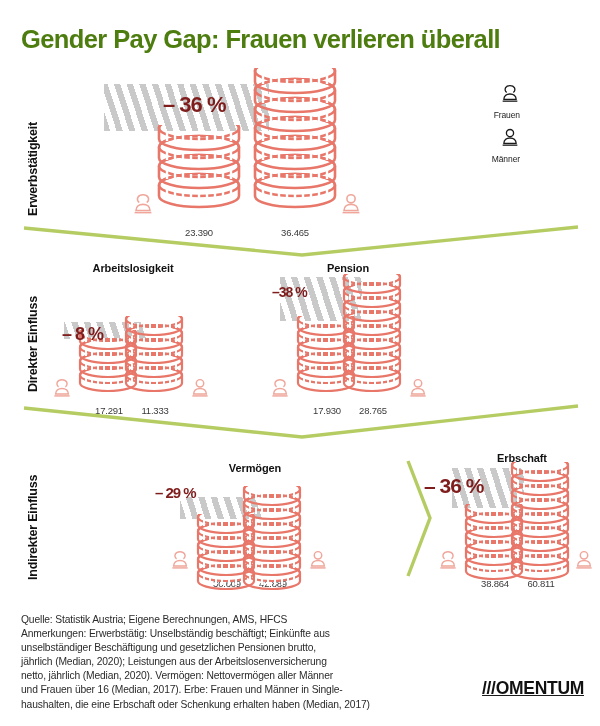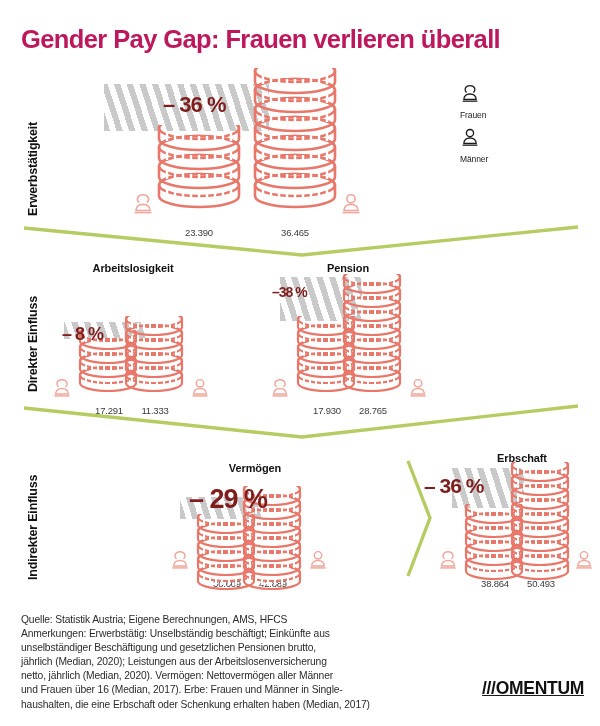--- a/index.html
+++ b/index.html
@@ -26,21 +26,21 @@
 
   
   .title {
     position: absolute;
     left: 21px;
     top: 25px;
     width: 560px;
     font-size: 25.5px;
     font-weight: bold;
     letter-spacing: -0.6px;
-    color: #be185d;
+    color: #4d7c0f;
     line-height: 1.1;
   }
 
   
   .side-label {
     position: absolute;
     font-size: 12.5px;
     font-weight: bold;
     color: #111;
     letter-spacing: -0.2px;
@@ -85,21 +85,21 @@
     color: #3a3a3a;
     white-space: nowrap;
     text-align: center;
     letter-spacing: -0.2px;
   }
   .stack { position: absolute; z-index: 3; }
   .person { position: absolute; z-index: 3; }
 
   
   .legend { position: absolute; }
-  .legend-item { position: absolute; text-align: left; }
+  .legend-item { position: absolute; text-align: right; }
   .legend-label {
     font-size: 8.5px;
     color: #1a1a1a;
     letter-spacing: -0.1px;
     margin-top: 1px;
   }
 
   
   .footer-text {
     position: absolute;
@@ -764,21 +764,21 @@
     <div class="value-label" style="left:343px; top:405px; width:60px;">28.765</div>
   </div>
 
   <div class="side-label" style="left:26px; top:580px;">Indirekter Einfluss</div>
 
   <div class="group" style="left:0; top:0; width:430px; height:600px;">
     <div class="group-title" style="left:195px; top:462px; width:120px;">Vermögen</div>
 
     <div class="hatch" style="left:180px; top:497px; width:82px; height:22px;"></div>
 
-    <div class="pct" style="left:155px; top:484px; font-size:27px;margin-left:34px;">– 29 %</div>
+    <div class="pct" style="left:155px; top:484px; font-size:15px;">– 29 %</div>
 
     <svg class="stack" style="left:196px; top:514px;" width="62" height="82" viewBox="0 0 62 82">
       <g fill="none" stroke="#E8776A" stroke-width="2.2">
         <g transform="translate(0,59)">
             <path d="M2 8 a28 8 0 0 0 56 0 v-8 a28 8 0 0 0 -56 0 z"></path>
             <ellipse cx="30" cy="0" rx="28" ry="8"></ellipse>
           </g>
         <g transform="translate(0,45)">
             <path d="M2 8 a28 8 0 0 0 56 0 v-8 a28 8 0 0 0 -56 0 z"></path>
             <ellipse cx="30" cy="0" rx="28" ry="8"></ellipse>
@@ -1186,21 +1186,21 @@
     </svg>
     <svg class="person" style="left:574px; top:550px;" width="20" height="22" viewBox="0 0 22 24">
       <g fill="none" stroke="#F0A69B" stroke-width="1.6">
         <circle cx="11" cy="5.8" r="4.1"></circle>
         <path d="M4 17.5 C4 13.6 7.1 11.4 11 11.4 C14.9 11.4 18 13.6 18 17.5 Z"></path>
         <line x1="2.6" y1="19.6" x2="19.4" y2="19.6"></line>
       </g>
     </svg>
 
     <div class="value-label" style="left:465px; top:578px; width:60px;">38.864</div>
-    <div class="value-label" style="left:511px; top:578px; width:60px;">50.493</div>
+    <div class="value-label" style="left:511px; top:578px; width:60px;">60.811</div>
   </div>
 
   <div class="footer-text">
     <div>Quelle: Statistik Austria; Eigene Berechnungen, AMS, HFCS</div>
     <div>Anmerkungen: Erwerbstätig: Unselbständig beschäftigt; Einkünfte aus</div>
     <div>unselbständiger Beschäftigung und gesetzlichen Pensionen brutto,</div>
     <div>jährlich (Median, 2020); Leistungen aus der Arbeitslosenversicherung</div>
     <div>netto, jährlich (Median, 2020). Vermögen: Nettovermögen aller Männer</div>
     <div>und Frauen über 16 (Median, 2017). Erbe: Frauen und Männer in Single-</div>
     <div>haushalten, die eine Erbschaft oder Schenkung erhalten haben (Median, 2017)</div>

